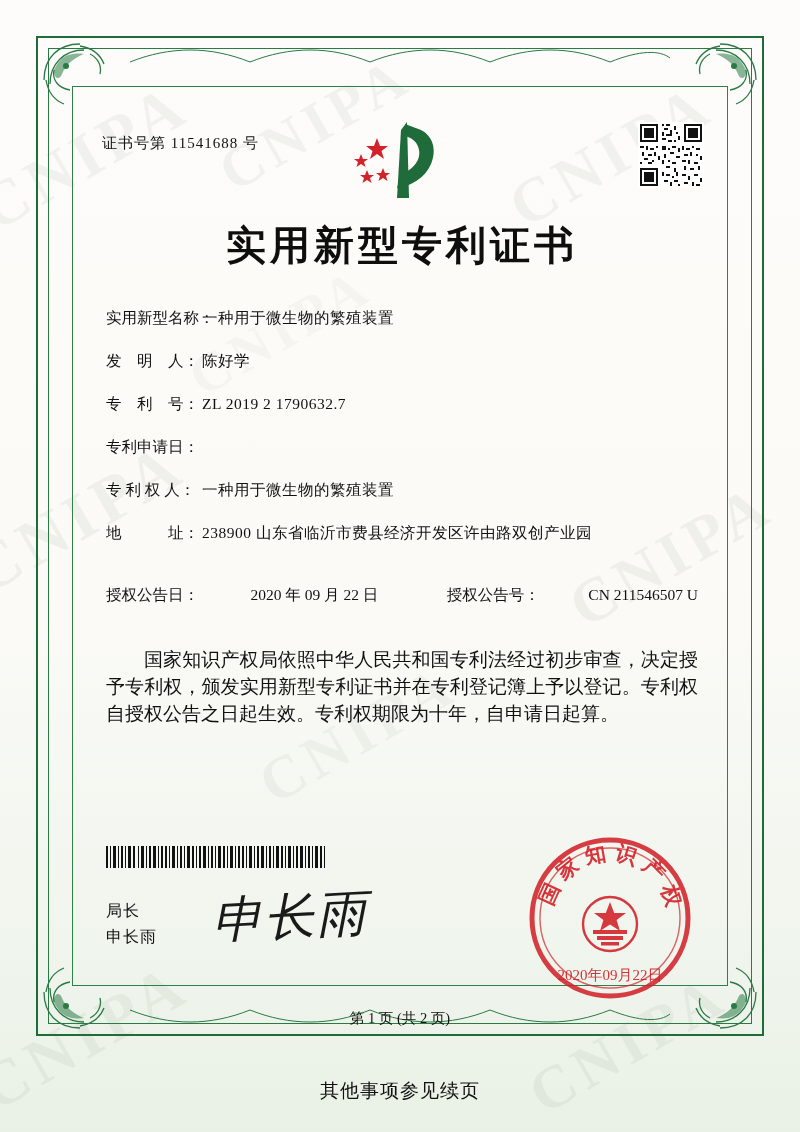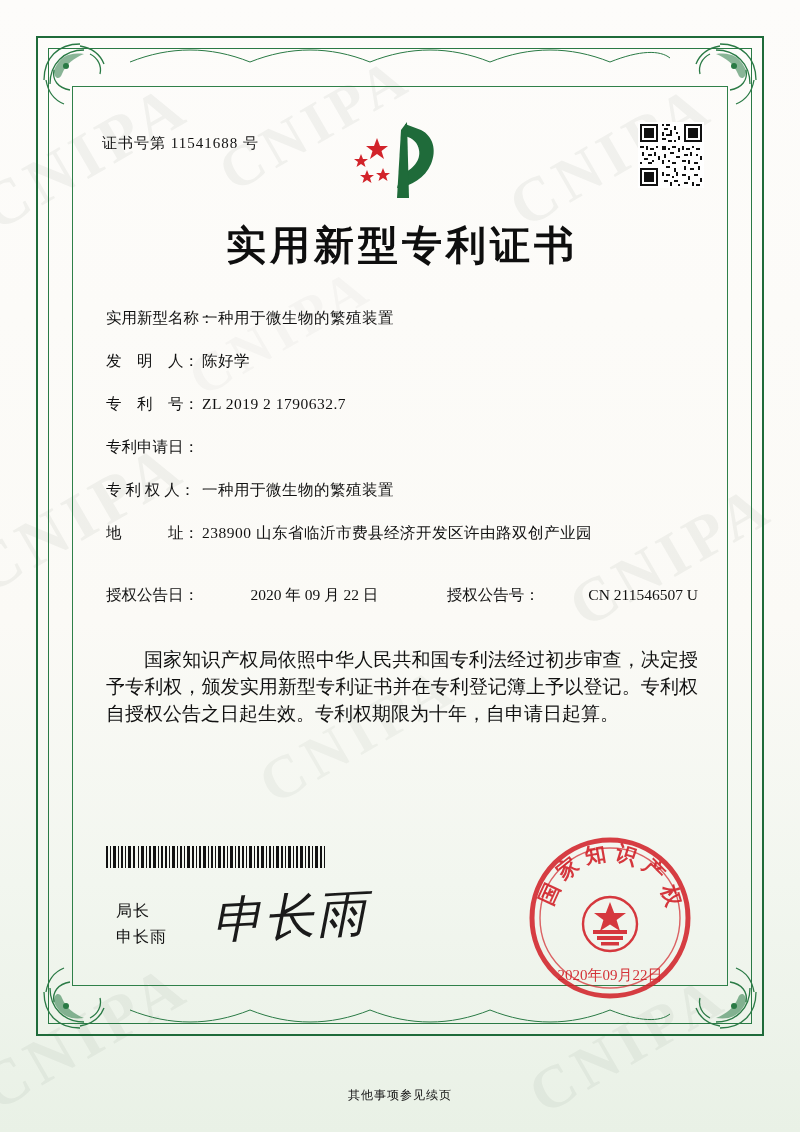--- a/index.html
+++ b/index.html
@@ -108,21 +108,21 @@
 
   .para {
     position: absolute; left: 34px; right: 30px; top: 560px;
     font-family: Liberation Sans, sans-serif;
     font-size: 19px; line-height: 27px; color: #111; text-align: justify;
   }
   .para p { margin: 0; text-indent: 2em; }
 
   .barcode { position: absolute; left: 34px; top: 760px; width: 222px; height: 22px; }
 
-  .sign-block { position: absolute; left: 44px; top: 812px; }
+  .sign-block { position: absolute; left: 34px; top: 812px; }
   .sign-label {
     font-family: "Liberation Serif", "DejaVu Serif", serif;
     font-size: 16px; color: #111; line-height: 26px; letter-spacing: 1px;
   }
   .signature {
     position: absolute; left: 140px; top: 798px;
     font-family: "Liberation Serif", "DejaVu Serif", serif;
     font-size: 50px; color: #1a1a1a; font-style: italic;
     letter-spacing: 2px; transform: rotate(-3deg);
   }
@@ -133,21 +133,21 @@
     position: absolute; left: 0; right: 0; bottom: -42px;
     text-align: center;
     font-family: "Liberation Serif", "DejaVu Serif", serif;
     font-size: 14.5px; color: #111;
   }
 
   .footer-note {
     position: absolute; left: 0; right: 0; bottom: 28px;
     text-align: center;
     font-family: "Liberation Serif", "DejaVu Serif", serif;
-    font-size: 12px; color: #111; letter-spacing: 1px;
+    font-size: 19px; color: #111; letter-spacing: 1px;
   }
 </style>
 </head>
 <body>
 
 <div id="page">
 
   <div class="wm wm1">CNIPA</div>
   <div class="wm wm2">CNIPA</div>
   <div class="wm wm3">CNIPA</div>
@@ -457,16 +457,17 @@
           <circle cx="0" cy="0" r="27" fill="none" stroke="#d2232a" stroke-width="2.4" opacity="0.9"></circle>
           <polygon points="0,-22 4.2,-11 16,-11 6.6,-4 10,7 0,0.5 -10,7 -6.6,-4 -16,-11 -4.2,-11" fill="#d2232a" opacity="0.9"></polygon>
           <rect x="-17" y="6" width="34" height="4" fill="#d2232a" opacity="0.9"></rect>
           <rect x="-13" y="12" width="26" height="4" fill="#d2232a" opacity="0.9"></rect>
           <rect x="-9" y="18" width="18" height="3.5" fill="#d2232a" opacity="0.9"></rect>
         </g>
         <text x="90" y="152" text-anchor="middle" font-family="Liberation Serif, DejaVu Serif, serif" font-size="15" fill="#d2232a" opacity="0.92">2020年09月22日</text>
       </svg>
     </div>
 
+    <div class="page-no">第 1 页 (共 2 页)</div>
   </div>
 
   <div class="footer-note">其他事项参见续页</div>
 </div>
 
 </body></html>

